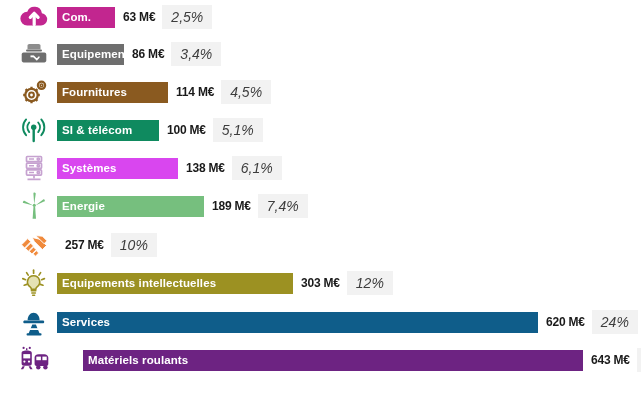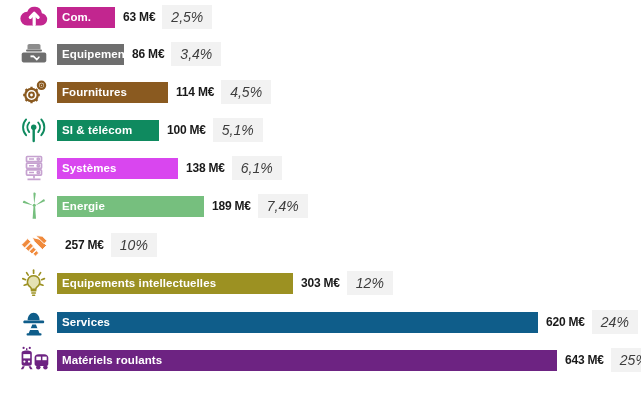--- a/index.html
+++ b/index.html
@@ -284,21 +284,21 @@
           <circle cx="12.8" cy="1.9" r="1.1"></circle>
           <path d="M17.6 11.4c0-1.9 1.2-3.2 4.3-3.2h5.3c2.4 0 4.1 1.5 4.1 3.6v6.2c0 1.2-.9 2-2 2H19.6c-1.1 0-2-.9-2-2z"></path>
           <rect x="19.3" y="10.6" width="4.6" height="3.6" fill="#ffffff"></rect>
           <rect x="25.4" y="10.6" width="4.3" height="3.6" fill="#ffffff"></rect>
           <circle cx="21.3" cy="21.3" r="2.2"></circle>
           <circle cx="28.4" cy="21.3" r="2.2"></circle>
         </g>
       </svg>
     </div>
     <div class="bar-wrap">
-      <div class="bar" style="width:500px;background:#6d2382;">
+      <div class="bar" style="width:500px;background:#6d2382;margin-left:26px;">
         <span class="bar-label">Matériels roulants</span>
       </div>
       <span class="value">643 M€</span>
       <span class="pct">25%</span>
     </div>
   </div>
 
 </div>
 
 </body></html>

